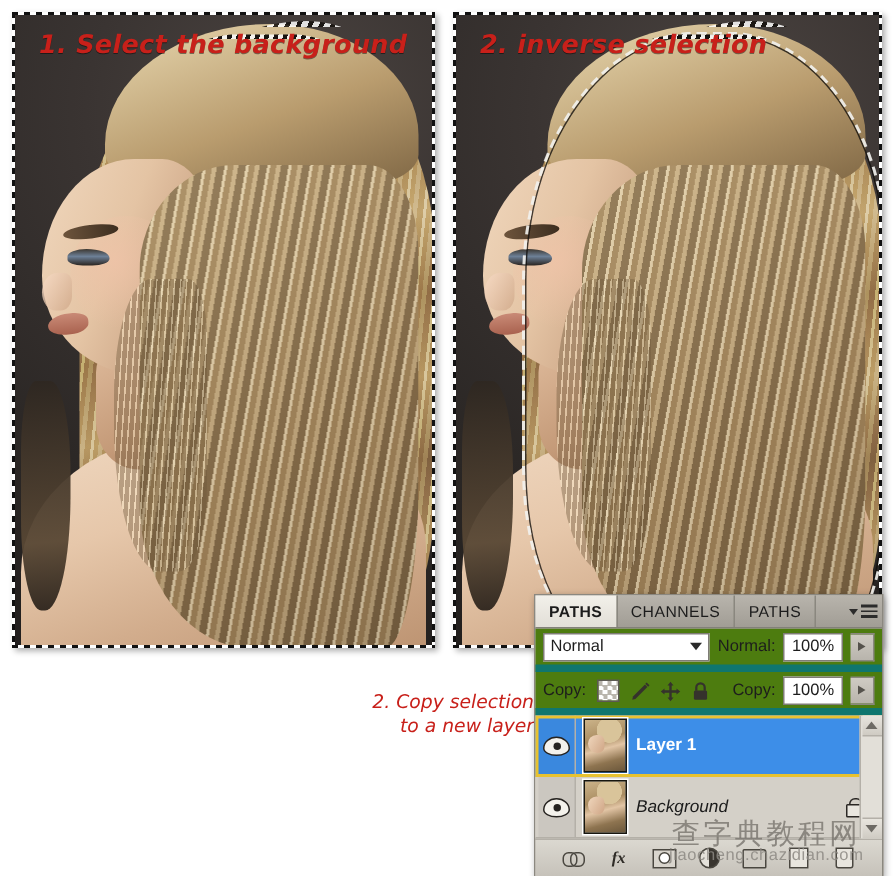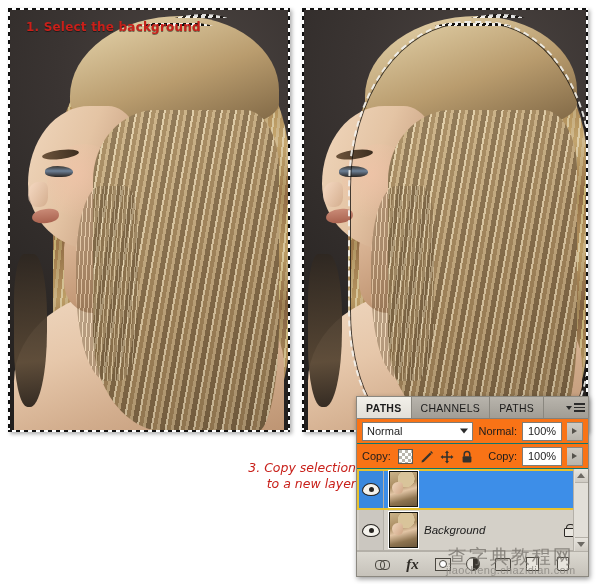--- a/index.html
+++ b/index.html
@@ -172,21 +172,22 @@
     box-shadow:0 0 0 1px rgba(15,13,11,.85) inset;
     opacity:.9;
     pointer-events:none;
   }
 
   .step-label{
     position:absolute;
     left:18px; top:12px;
     color:#c8201a;
     font-family:"DejaVu Sans", sans-serif;
-    font-size:12px;
+    font-size:17px;
+    font-style:italic;
     font-weight:bold;
     letter-spacing:.2px;
     text-shadow:0 1px 0 rgba(0,0,0,.45);
     white-space:nowrap;
   }
 
   
   #annotation-3{
     position:absolute;
     left:206px; top:460px;
@@ -246,22 +247,22 @@
     width:0;height:0;border-left:3.5px solid transparent;border-right:3.5px solid transparent;
     border-top:4px solid #2b2b2b;
   }
   .pm-lines{display:flex;flex-direction:column;gap:2px;}
   .pm-lines i{display:block;width:11px;height:1.5px;background:#2b2b2b;}
 
   .row{
     display:flex;align-items:center;
     height:24px;
     padding:0 5px;
-    background:#f97316;
-    border-bottom:1px solid #0f766e;
+    background:#4d7c0f;
+    border-bottom:5px solid #0f766e;
     gap:5px;
   }
   .blend-select{
     flex:1;
     height:17px;
     background:#fff;
     border:1px solid #7f7c76;
     display:flex;align-items:center;
     padding:0 4px;
     font-size:11px;
@@ -405,21 +406,21 @@
     font-size:11px;color:#3a3732;
   }
   .chain{
     width:15px;height:8px;position:relative;
   }
   .chain i{
     position:absolute;top:0;width:8px;height:8px;border:1.4px solid #4a4740;border-radius:4px;
   }
   .chain i:first-child{left:0;}
   .chain i:last-child{right:0;}
-  .fx-glyph{font-family:"Liberation Serif", serif;font-style:italic;font-weight:bold;font-size:15px;color:#2f2c27;}
+  .fx-glyph{font-family:"Liberation Serif", serif;font-style:italic;font-weight:bold;font-size:11px;color:#2f2c27;}
   .mask-glyph{
     width:14px;height:11px;border:1.4px solid #4a4740;background:#d9d5cd;
     display:flex;align-items:center;justify-content:center;
   }
   .mask-glyph::after{content:"";width:6px;height:6px;border-radius:50%;background:#fff;border:1px solid #4a4740;}
   .circ-glyph{
     width:12px;height:12px;border-radius:50%;
     background:conic-gradient(#39352f 0 50%, #e4e1da 0 100%);
     border:1.2px solid #4a4740;
   }
@@ -505,23 +506,24 @@
       <div class="lips"></div>
       <div class="hair-front"></div>
       <div class="hair-wisp"></div>
       <div class="hair-dark-lock"></div>
       <div class="subject-ants"></div>
       <div class="hairline-ants"></div>
       <div class="hairline-ants2"></div>
     </div>
     <div class="ants"></div>
   </div>
+  <div class="step-label">2. inverse selection</div>
 </div>
 
-<div id="annotation-3">3. Copy selection
+<div id="annotation-3">2. Copy selection
 to a new layer</div>
 
 <div id="layers-panel">
 
   <div class="tabbar">
     <div class="tab active">
       <span>PATHS</span>
     </div>
     <div class="tab">
       <span>CHANNELS</span>
@@ -586,20 +588,21 @@
     </div>
   </div>
 
   <div class="layer-list">
 
     <div class="layer-row selected">
       <div class="eye-cell">
         <span class="eye-ic"></span>
       </div>
       <div class="thumb"></div>
+      <div class="layer-name">Layer 1</div>
     </div>
 
     <div class="layer-row">
       <div class="eye-cell">
         <span class="eye-ic"></span>
       </div>
       <div class="thumb"></div>
       <div class="layer-name italic">Background</div>
       <div class="pad-lock">
         <span class="lock-glyph">

